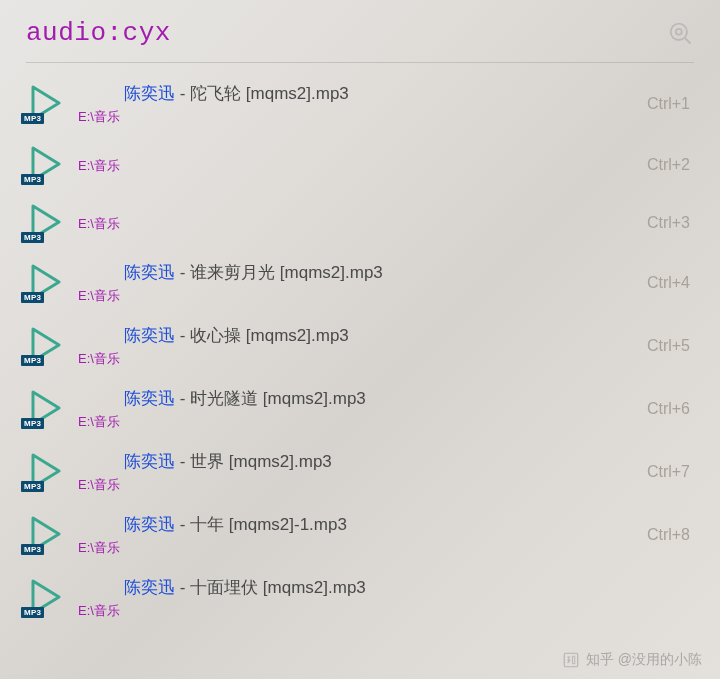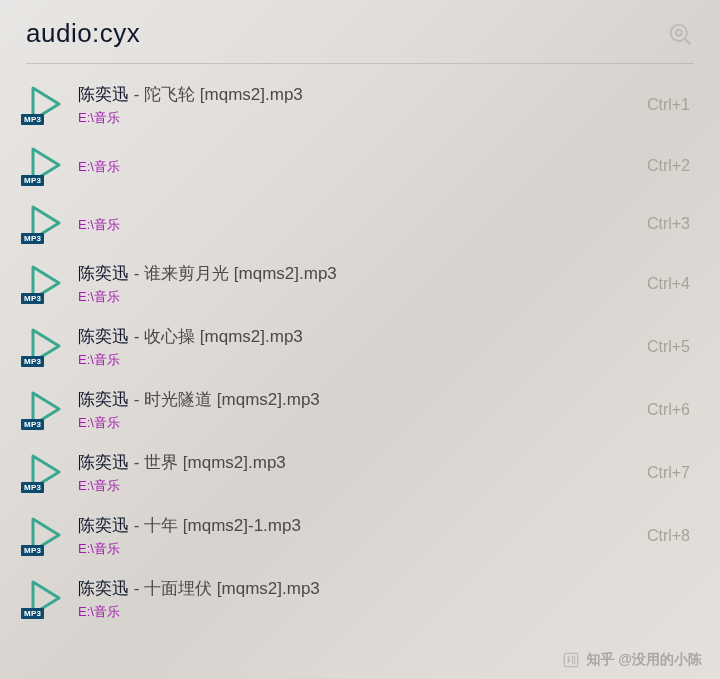--- a/index.html
+++ b/index.html
@@ -17,26 +17,26 @@
     .search-row {
       display: flex;
       align-items: center;
       justify-content: space-between;
       padding-bottom: 14px;
       border-bottom: 1px solid rgba(160,160,160,0.45);
       margin-bottom: 10px;
     }
     .search-input {
       font-size: 26px;
-      color: #0f172a;
+      color: #a21caf;
       background: transparent;
       border: none;
       outline: none;
       width: 560px;
-      font-family: Liberation Sans, sans-serif;
+      font-family: Liberation Mono, monospace;
       letter-spacing: 0.5px;
     }
     .search-icon {
       width: 28px;
       height: 28px;
       opacity: 0.35;
     }
     .results {
       margin-top: 4px;
     }
@@ -73,21 +73,22 @@
     .item-text {
       flex: 1;
       min-width: 0;
     }
     .item-title {
       font-size: 17px;
       line-height: 1.35;
       color: #4a4a4a;
     }
     .artist {
-      color: #0f172a;
+      color: #1d4ed8;
+      margin-left: 46px;
     }
     .item-path {
       font-size: 13px;
       color: #a21caf;
       margin-top: 2px;
     }
     .shortcut {
       font-size: 16px;
       color: #a8a39a;
       flex-shrink: 0;
@@ -95,21 +96,20 @@
     }
     .watermark {
       position: absolute;
       right: 18px;
       bottom: 10px;
       font-size: 14px;
       color: rgba(120,120,120,0.55);
       display: flex;
       align-items: flex-start;
       gap: 6px;
-      font-weight: bold;
     }
     .watermark-logo {
       width: 18px;
       height: 18px;
       opacity: 0.5;
     }
   </style>
 </head>
 <body>
 

